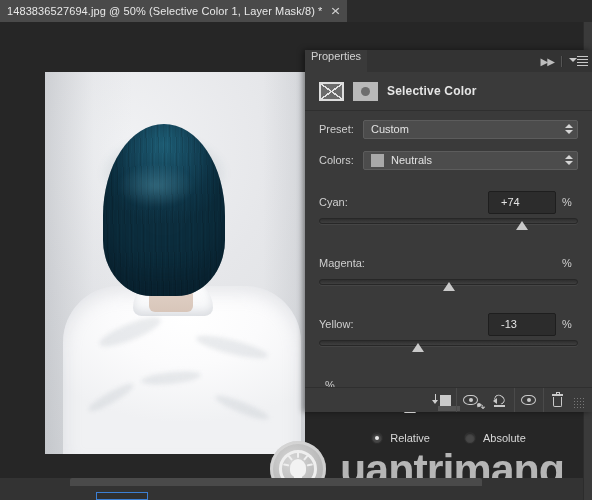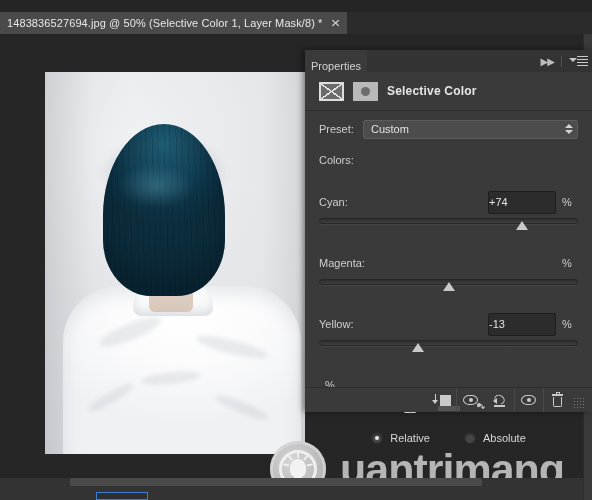--- a/index.html
+++ b/index.html
@@ -4,21 +4,21 @@
 <style>
   html,body{margin:0;padding:0;background:#1f1f1f;}
   body{
     width:592px;height:500px;overflow:hidden;position:relative;
     font-family:"Liberation Sans",sans-serif;
     -webkit-font-smoothing:none;
   }
   .app{position:absolute;inset:0;background:#252525;}
 
   
-  .tabbar{position:absolute;left:0;top:12px;width:592px;height:22px;background:#2b2b2b;}
+  .tabbar{position:absolute;left:0;top:0;width:592px;height:22px;background:#2b2b2b;}
   .doctab{
     position:absolute;left:0;top:0;height:22px;
     background:#4a4a4a;display:flex;align-items:center;
     padding:0 6px 0 7px;box-sizing:border-box;
   }
   .doctab .t{font-size:11px;color:#e8e8e8;white-space:nowrap;letter-spacing:.1px;}
   .doctab .x{
     margin-left:9px;font-size:11px;color:#cfcfcf;line-height:1;
     transform:scaleX(1.15);
   }
@@ -136,21 +136,21 @@
   
   .panel{
     position:absolute;left:305px;top:50px;width:287px;height:362px;
     background:#3a3a3a;box-shadow:-2px 0 6px rgba(0,0,0,.45);
   }
   .panel-tabrow{
     position:absolute;left:0;top:0;width:287px;height:22px;background:#333;
     display:flex;align-items:stretch;
   }
   .ptab{
-    width:62px;background:#3a3a3a;display:flex;align-items:flex-end;justify-content:center;
+    width:62px;background:#3a3a3a;display:flex;align-items:flex-start;justify-content:center;
     font-size:11px;color:#d2d2d2;
   }
   .ptab-fill{flex:1;background:#333;}
   .panel-ctrls{
     position:absolute;right:4px;top:0;height:22px;display:flex;align-items:center;gap:7px;
   }
   .chev{font-size:10px;color:#bdbdbd;letter-spacing:-1px;}
   .vbar{width:1px;height:11px;background:#555;box-shadow:1px 0 0 #2d2d2d;}
   .hmenu{display:flex;flex-direction:column;gap:2px;align-items:flex-end;position:relative;padding-left:8px;}
   .hmenu i{display:block;width:11px;height:1px;background:#c8c8c8;}
@@ -207,20 +207,21 @@
   .spin i{display:block;width:0;height:0;border-left:4px solid transparent;border-right:4px solid transparent;}
   .spin i.up{border-bottom:4px solid #d5d5d5;}
   .spin i.dn{border-top:4px solid #d5d5d5;}
 
   .sliderblock{margin-top:22px;}
   .srow{display:flex;align-items:center;height:20px;margin:0 14px;}
   .srow .name{font-size:11px;color:#cfcfcf;flex:1;}
   .numfield{
     width:68px;height:23px;background:#2c2c2c;border:1px solid #1e1e1e;
     border-radius:2px;box-sizing:border-box;display:flex;align-items:center;
+    padding-left:12px;
   }
   .numfield span{font-size:11px;color:#e4e4e4;}
   .pct{width:22px;text-align:center;font-size:11px;color:#cfcfcf;}
 
   .track-wrap{margin:5px 14px 0 14px;position:relative;height:14px;}
   .track{
     position:absolute;left:0;right:0;top:1px;height:6px;border-radius:3px;
     background:linear-gradient(180deg,#2e2e2e,#3f3f3f);
     border:1px solid #272727;box-sizing:border-box;
     box-shadow:0 1px 0 rgba(255,255,255,.06);
@@ -401,20 +402,28 @@
           <span class="val">Custom</span>
           <span class="spin">
               <i class="up"></i>
               <i class="dn"></i>
             </span>
         </div>
       </div>
 
       <div class="row colors">
         <span class="lbl w">Colors:</span>
+        <div class="combo">
+          <span class="swatch"></span>
+          <span class="val">Neutrals</span>
+          <span class="spin">
+              <i class="up"></i>
+              <i class="dn"></i>
+            </span>
+        </div>
       </div>
 
       <div class="sliderblock">
         <div class="srow">
           <span class="name">Cyan:</span>
           <div class="numfield">
             <span>+74</span>
           </div>
           <span class="pct">%</span>
         </div>

